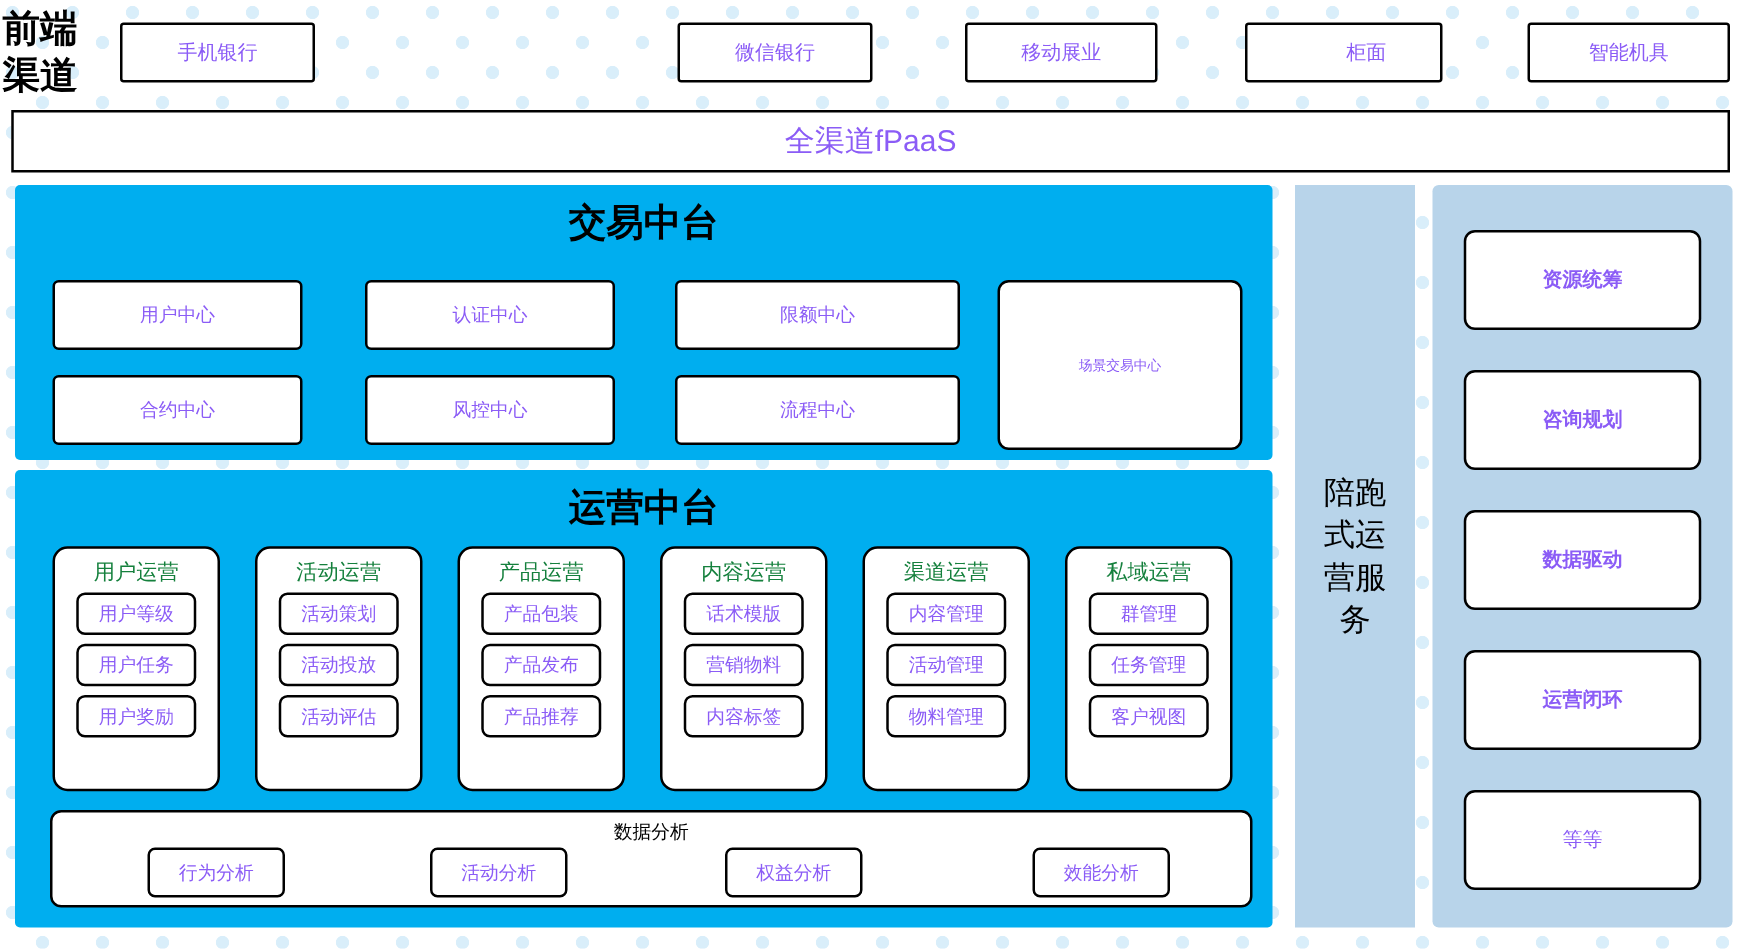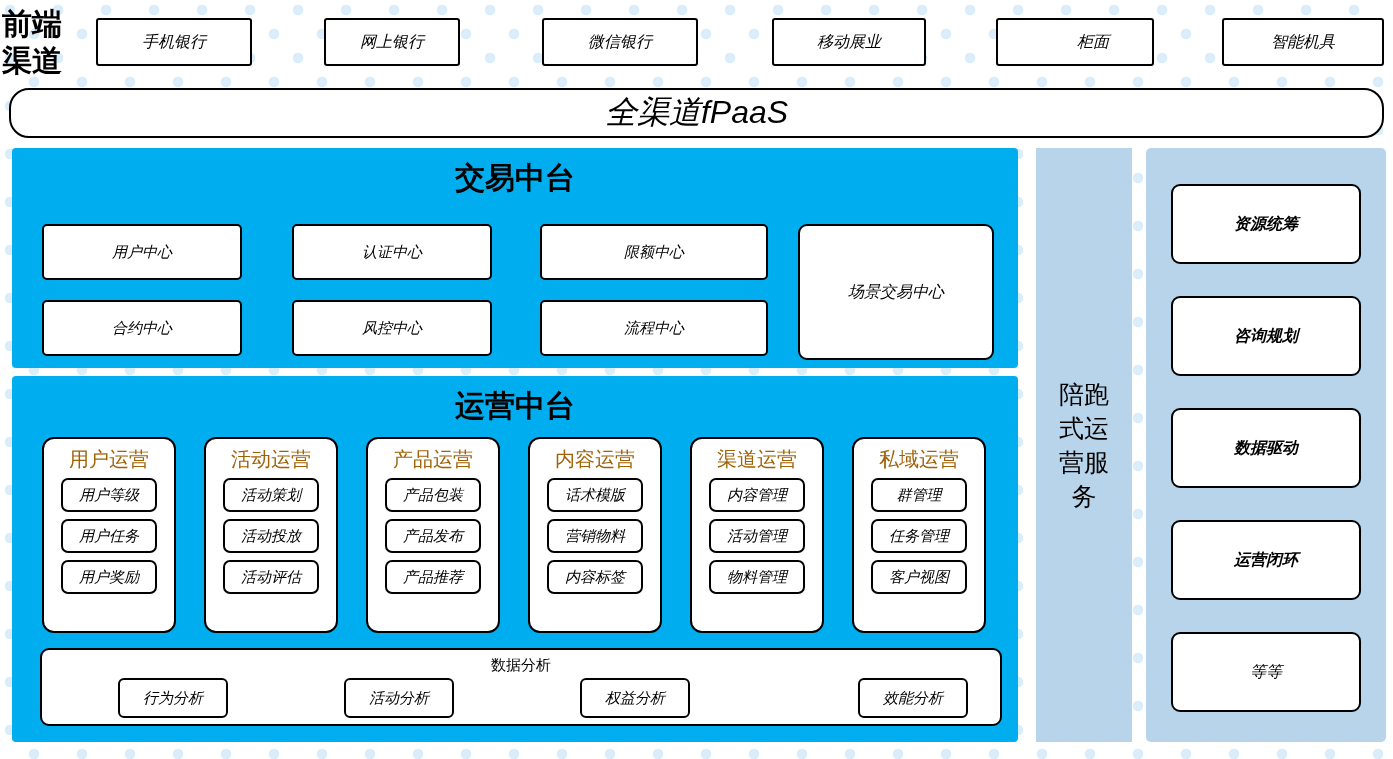--- a/index.html
+++ b/index.html
@@ -25,22 +25,21 @@
   }
 
   
   .wbox {
     background: #ffffff;
     border: 2px solid #000000;
     display: flex;
     align-items: center;
     justify-content: center;
     text-align: right;
-    color: #000000;
-    font-style: italic;
+    color: #8b5cf6;
   }
   .rbox { border-radius: 9px; }
 
   
   #channel-row {
     position: absolute;
     left: 0; top: 0;
     width: 1393px; height: 84px;
   }
   #channel-label {
@@ -65,23 +64,22 @@
     height: 48px;
     font-size: 16px;
     border-radius: 3px;
   }
 
   
   #fpaas-bar {
     position: absolute;
     left: 9px; top: 88px;
     width: 1375px; height: 50px;
-    font-size: 32px;
+    font-size: 24px;
     border-width: 2px;
-    border-radius: 20px;
   }
 
   
   #trade-panel {
     position: absolute;
     left: 12px; top: 148px;
     width: 1006px; height: 220px;
     background: #00AEEF;
     border-radius: 4px;
   }
@@ -97,21 +95,21 @@
   .trade-chip {
     position: absolute;
     height: 56px;
     font-size: 15px;
     border-radius: 5px;
   }
   #scene-chip {
     position: absolute;
     left: 786px; top: 76px;
     width: 196px; height: 136px;
-    font-size: 16px;
+    font-size: 11px;
     border-radius: 9px;
   }
 
   
   #ops-panel {
     position: absolute;
     left: 12px; top: 376px;
     width: 1006px; height: 366px;
     background: #00AEEF;
     border-radius: 4px;
@@ -123,24 +121,24 @@
     width: 134px;
     height: 196px;
     background: #ffffff;
     border: 2px solid #000;
     border-radius: 12px;
     display: flex;
     flex-direction: column;
     align-items: center;
   }
   .ops-col-title {
-    font-size: 20px;
+    font-size: 17px;
     margin-top: 7px;
     margin-bottom: 5px;
-    color: #a16207;
+    color: #15803d;
   }
   .ops-item {
     width: 96px;
     height: 34px;
     margin-bottom: 7px;
     font-size: 15px;
     border-radius: 7px;
   }
 
   
@@ -208,21 +206,20 @@
 </head>
 <body>
 
 <div id="page">
 
   <div id="channel-row">
     <div id="channel-label">前端
 渠道</div>
 
   <div class="wbox channel-chip" style="left: 96px; width: 156px;">手机银行</div>
-      <div class="wbox channel-chip" style="left: 324px; width: 136px;">网上银行</div>
       <div class="wbox channel-chip" style="left: 542px; width: 156px;">微信银行</div>
       <div class="wbox channel-chip" style="left: 772px; width: 154px;">移动展业</div>
       <div class="wbox channel-chip" style="left: 996px; width: 158px; padding-left: 36px;">柜面</div>
       <div class="wbox channel-chip" style="left: 1222px; width: 162px;">智能机具</div>
     </div>
 
   <div id="fpaas-bar" class="wbox">全渠道fPaaS</div>
 
   <div id="trade-panel">
     <div class="panel-title">交易中台</div>
@@ -238,21 +235,21 @@
 
   <div id="ops-panel">
     <div class="panel-title">运营中台</div>
 
     <div id="data-analysis">
       <div id="data-analysis-title">数据分析</div>
 
     <div class="wbox rbox da-chip" style="left: 76px;">行为分析</div>
         <div class="wbox rbox da-chip" style="left: 302px;">活动分析</div>
         <div class="wbox rbox da-chip" style="left: 538px;">权益分析</div>
-        <div class="wbox rbox da-chip" style="left: 784px; margin-left: 32px;">效能分析</div>
+        <div class="wbox rbox da-chip" style="left: 784px;">效能分析</div>
       </div>
   <div class="ops-col" style="left: 30px;">
         <div class="ops-col-title">用户运营</div>
         <div class="wbox rbox ops-item">用户等级</div>
         <div class="wbox rbox ops-item">用户任务</div>
         <div class="wbox rbox ops-item">用户奖励</div>
       </div>
       <div class="ops-col" style="left: 192px;">
         <div class="ops-col-title">活动运营</div>
         <div class="wbox rbox ops-item">活动策划</div>

